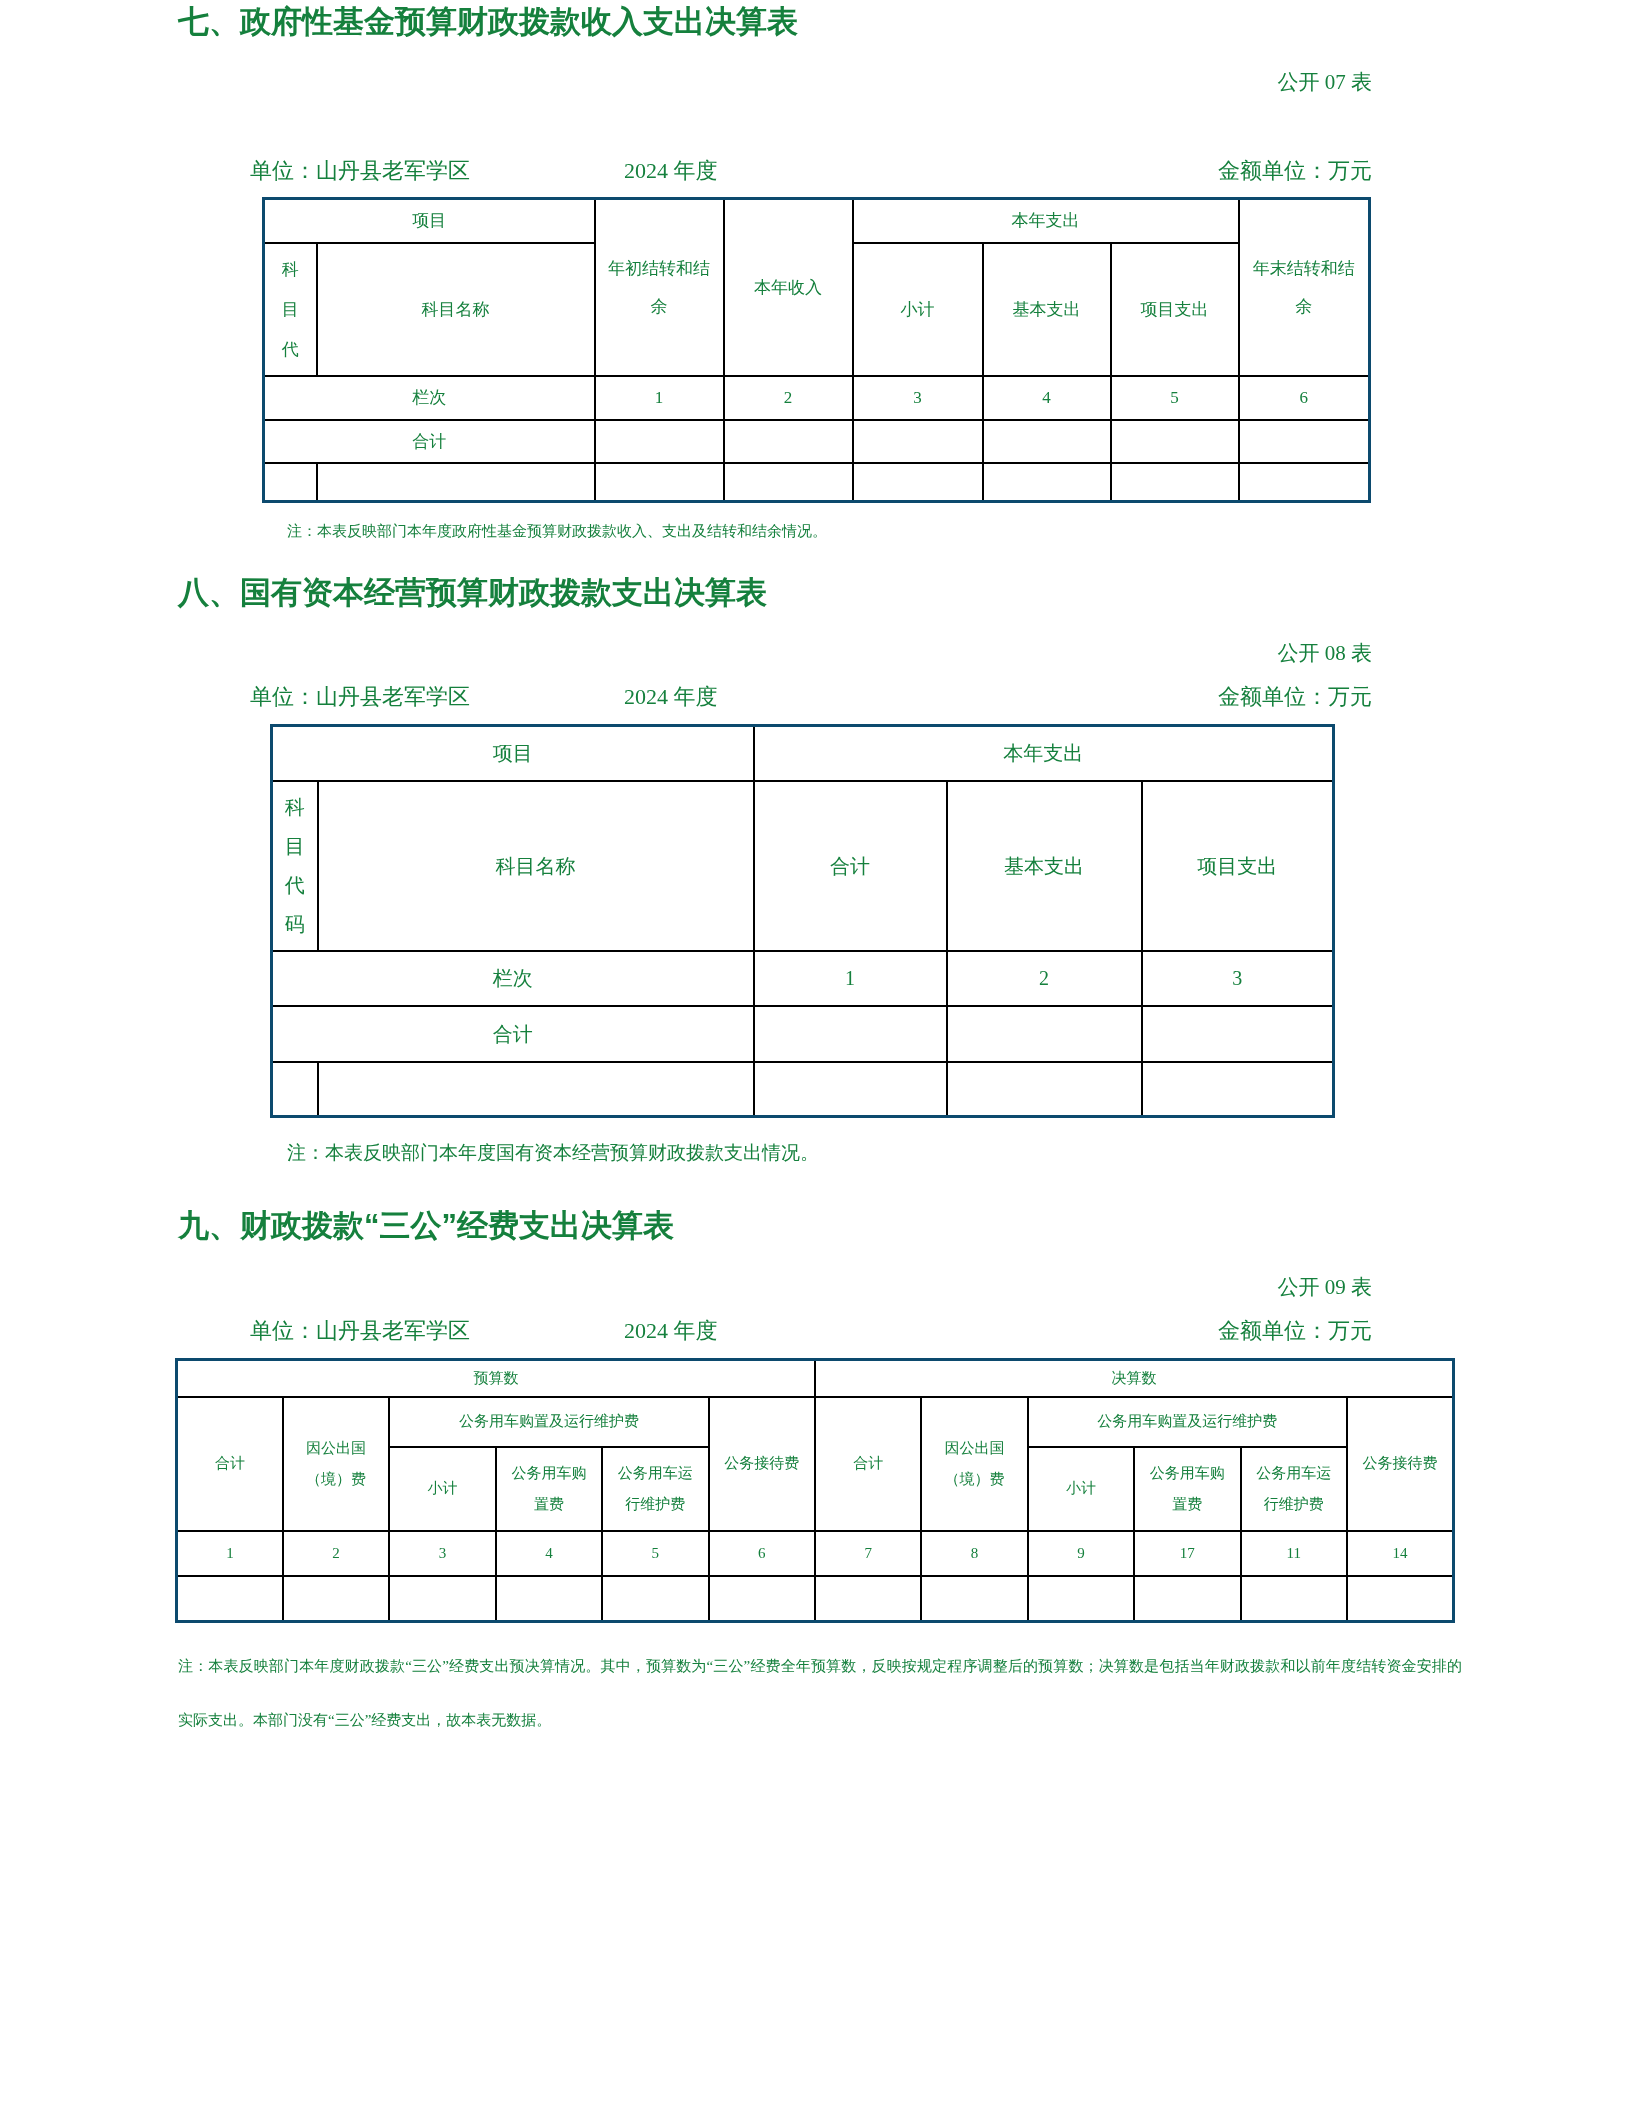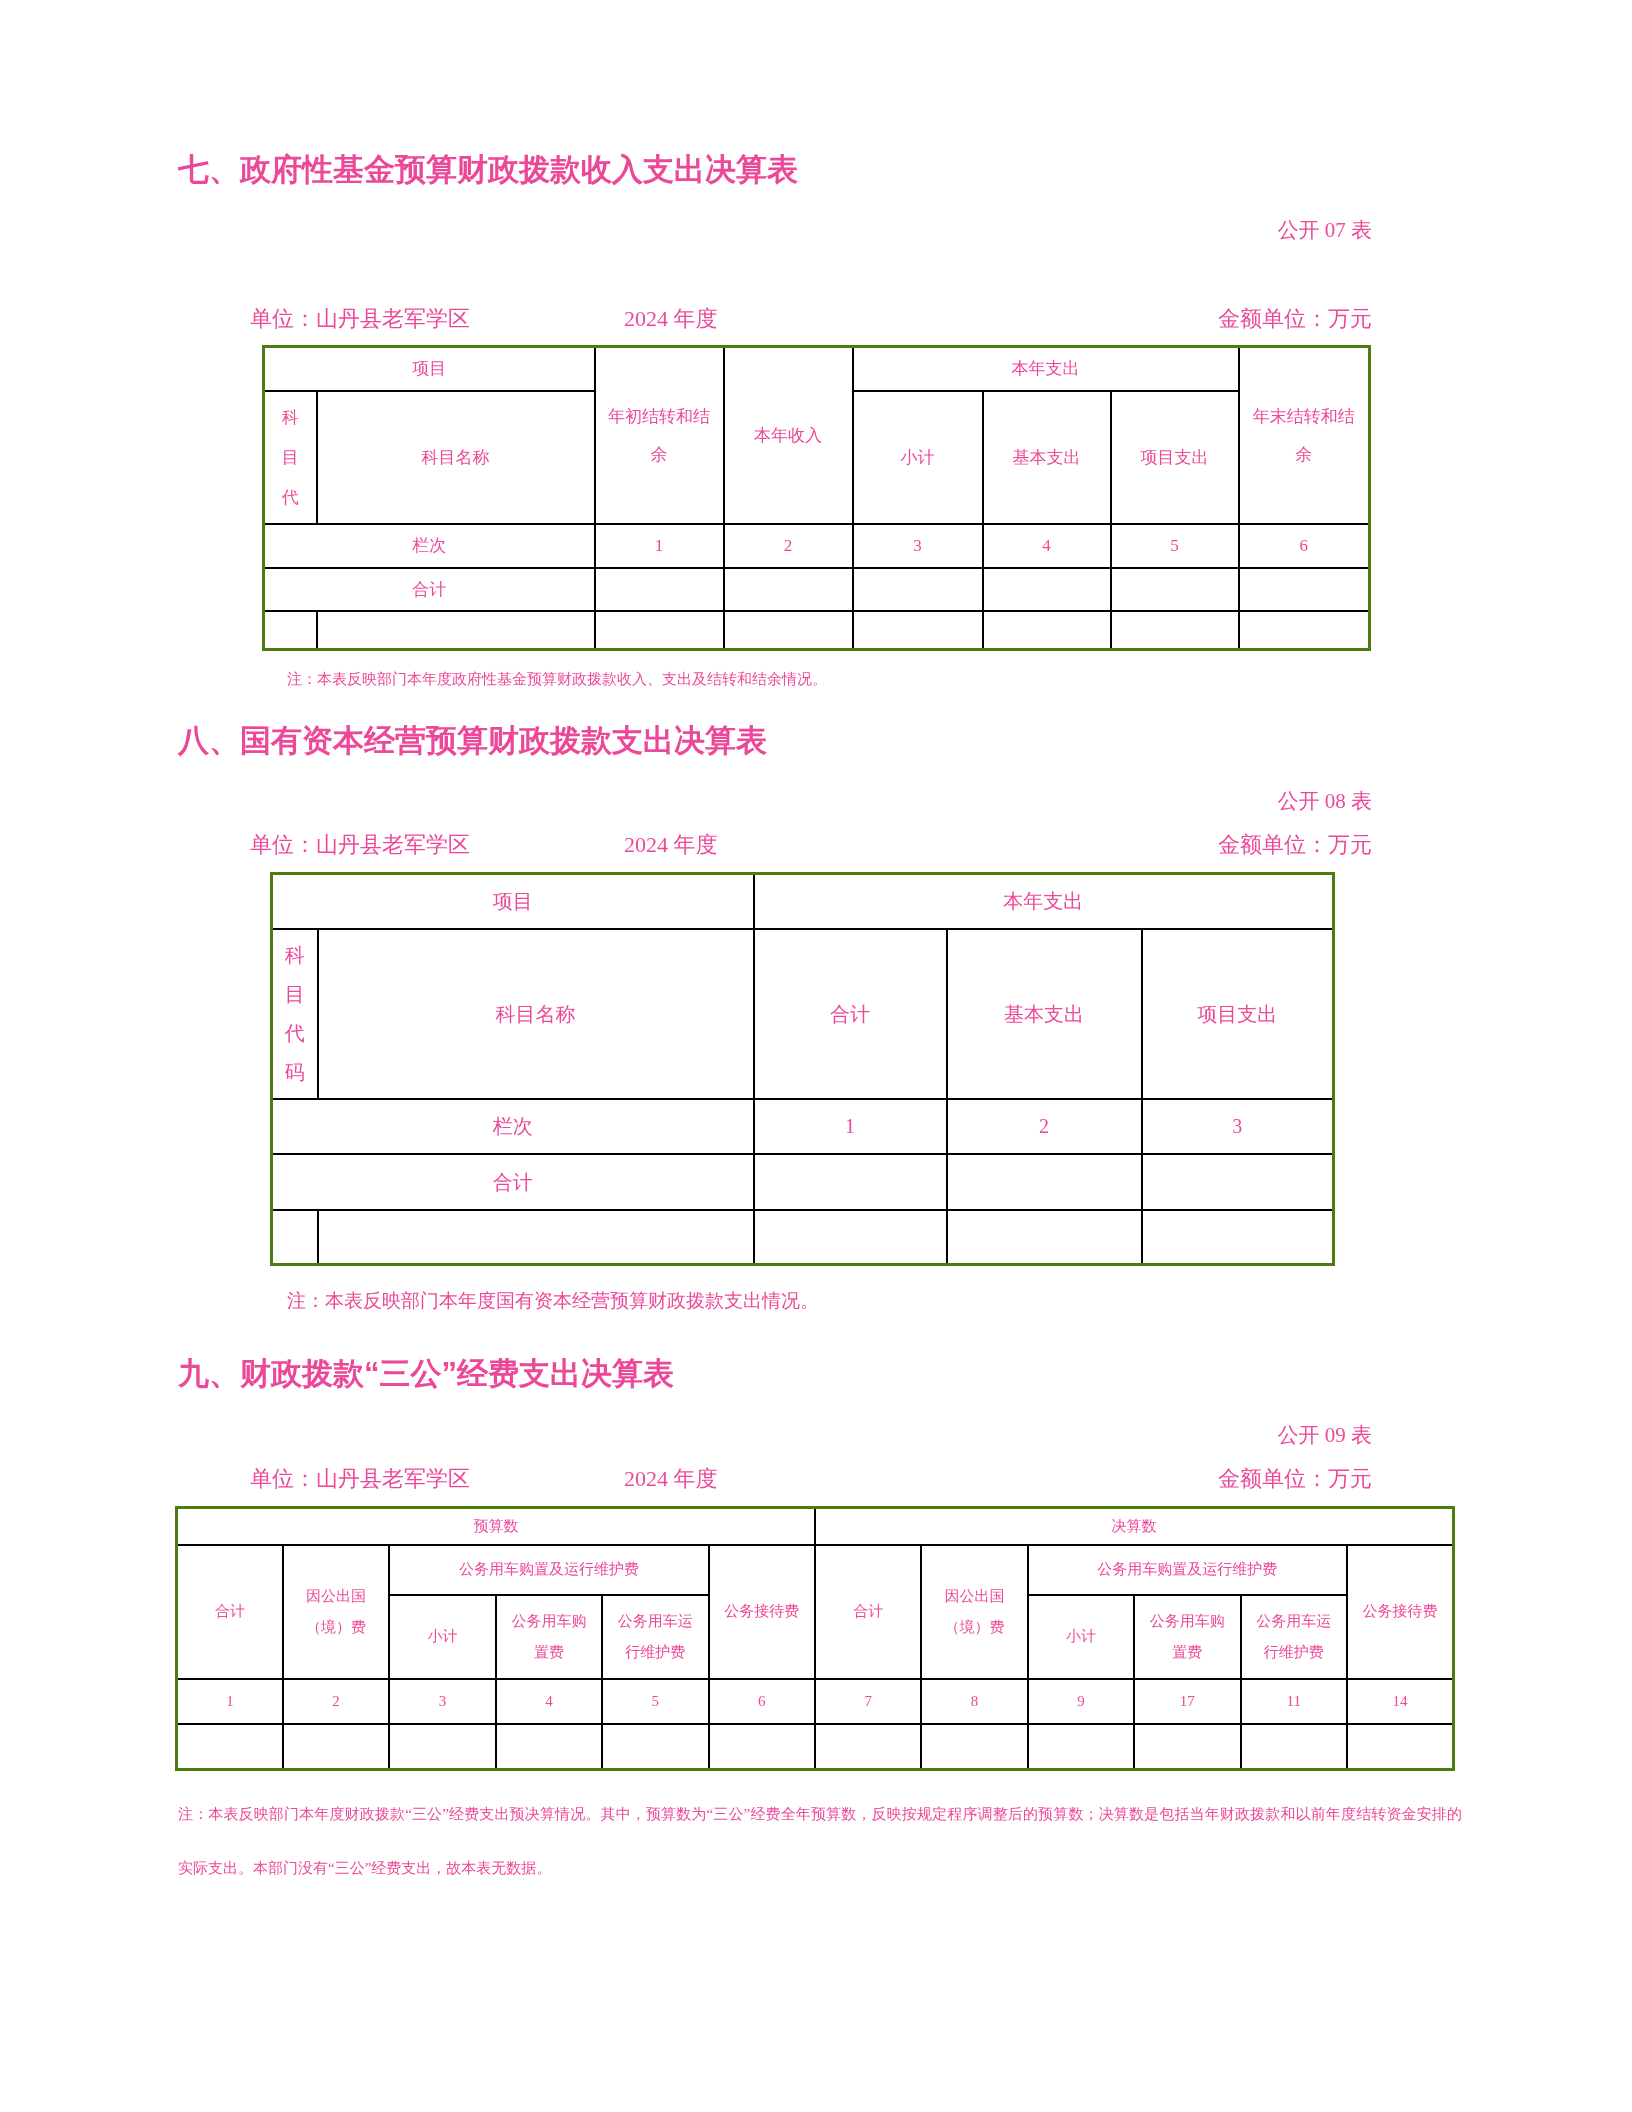--- a/index.html
+++ b/index.html
@@ -1,37 +1,37 @@
 <!DOCTYPE html>
 <html><head>
 <meta charset="utf-8">
 <style>
   html,body{margin:0;padding:0;background:#ffffff;}
   .page{
-    width:1632px;height:2112px;background:#ffffff;color:#ec4899;
+    width:1632px;height:2112px;background:#ffffff;color:#15803d;
     font-family:"Liberation Serif", serif;
-    position:relative;box-sizing:border-box;padding-top:148px;overflow:hidden;
+    position:relative;box-sizing:border-box;overflow:hidden;
   }
   .section-title{
     font-family:"Liberation Sans", sans-serif;
     font-weight:bold;font-size:31px;line-height:1.4;
     margin:0 260px 0 178px;
   }
   .sheet-no{
     text-align:right;margin:26px 260px 0 250px;font-size:21px;line-height:1.3;
   }
   .meta-row{
     display:flex;align-items:baseline;font-size:22px;line-height:1.3;
     margin:16px 260px 12px 250px;
   }
   .meta-row .m-left{flex:1;text-align:left;}
   .meta-row .m-center{flex:1;text-align:left;}
   .meta-row .m-right{flex:1;text-align:right;}
   .gap-07{margin-top:60px;}
-  table{border-collapse:collapse;table-layout:fixed;border:3px solid #4d7c0f;}
+  table{border-collapse:collapse;table-layout:fixed;border:3px solid #0c4a6e;}
   td{
     border:2px solid #000;text-align:center;vertical-align:middle;
     padding:2px 8px;line-height:2.2;font-weight:normal;word-break:break-word;
     overflow:hidden;
   }
   .t1{width:1106px;margin-left:262px;font-size:17px;}
   .t2{width:1062px;margin-left:270px;font-size:20px;}
   .t3{width:1280px;margin-left:175px;font-size:15px;}
   .t3 td{padding:2px 10px;line-height:2.1;}
   .v-text{

